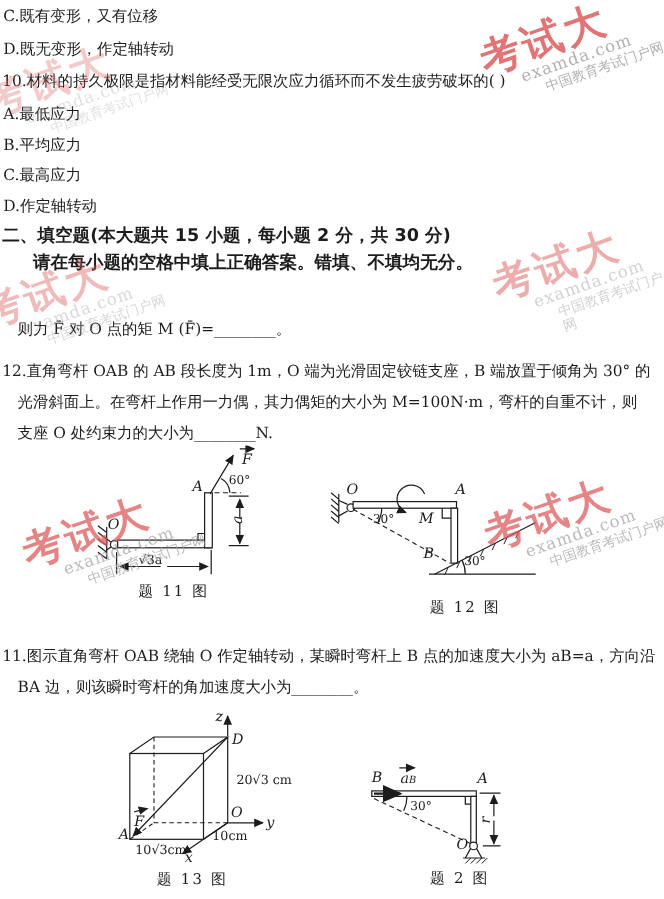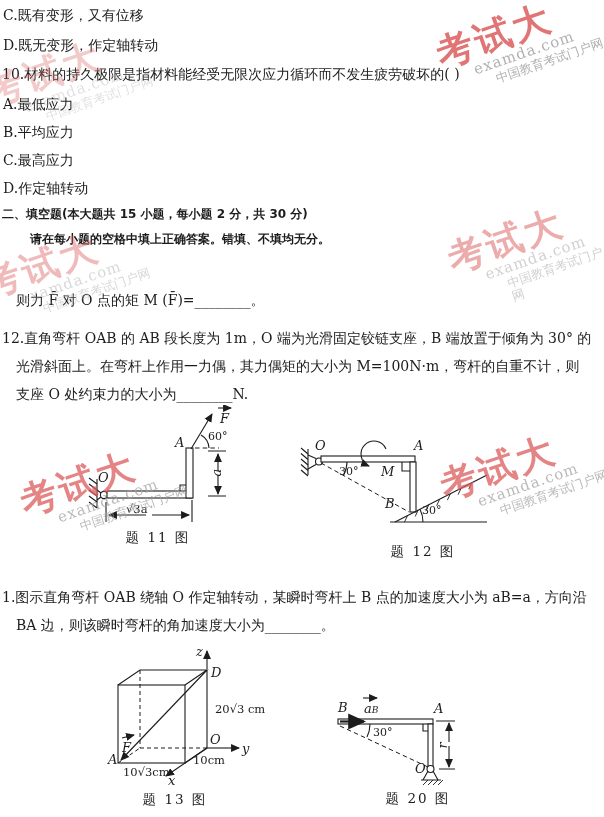--- a/index.html
+++ b/index.html
@@ -1,19 +1,19 @@
 <!DOCTYPE html>
 <html><head>
 <meta charset="utf-8">
 <style>
   html,body{margin:0;padding:0;background:#fff;}
   .page{position:relative;width:604px;height:817px;background:#ffffff;overflow:hidden;
         font-family:"DejaVu Serif","Liberation Serif",serif;color:#1c1c1c;}
   .tl{position:absolute;font-size:14px;line-height:16px;white-space:nowrap;}
-  .boldline{font-family:"DejaVu Sans","Liberation Sans",sans-serif;font-weight:bold;font-size:12px;}
+  .boldline{font-family:"DejaVu Sans","Liberation Sans",sans-serif;font-weight:bold;font-size:16px;}
   .fig{position:absolute;}
   .fig svg{position:absolute;left:0;top:0;}
   .fl{position:absolute;font-size:13px;font-style:italic;white-space:nowrap;line-height:13px;}
   .ang{position:absolute;font-size:11px;font-style:normal;white-space:nowrap;line-height:11px;}
   .dim{position:absolute;font-size:11.5px;font-style:normal;white-space:nowrap;line-height:12px;}
   .rot{transform:rotate(-90deg);transform-origin:center;}
   .cap{position:absolute;font-size:13.5px;font-style:normal;text-align:center;letter-spacing:2px;}
   .sub{font-size:9px;font-style:italic;}
   .wm{position:absolute;transform:rotate(-19deg);pointer-events:none;z-index:5;}
   .wm-brand{font-family:"DejaVu Sans","Liberation Sans",sans-serif;font-weight:bold;
@@ -35,21 +35,21 @@
   <span class="tl" style="left:3px;top:96px">A.最低应力</span>
   <span class="tl" style="left:3px;top:124px">B.平均应力</span>
   <span class="tl" style="left:3px;top:152px">C.最高应力</span>
   <span class="tl" style="left:3px;top:180px">D.作定轴转动</span>
   <span class="tl boldline" style="left:2px;top:206px">二、填空题(本大题共 15 小题，每小题 2 分，共 30 分)</span>
   <span class="tl boldline" style="left:30px;top:231px">请在每小题的空格中填上正确答案。错填、不填均无分。</span>
   <span class="tl" style="left:16px;top:292px">则力 F̄ 对 O 点的矩 M (F̄)=________。</span>
   <span class="tl" style="left:2px;top:330px">12.直角弯杆 OAB 的 AB 段长度为 1m，O 端为光滑固定铰链支座，B 端放置于倾角为 30° 的</span>
   <span class="tl" style="left:16px;top:358px">光滑斜面上。在弯杆上作用一力偶，其力偶矩的大小为 M=100N·m，弯杆的自重不计，则</span>
   <span class="tl" style="left:16px;top:386px">支座 O 处约束力的大小为________N.</span>
-  <span class="tl" style="left:2px;top:589px">1.图示直角弯杆 OAB 绕轴 O 作定轴转动，某瞬时弯杆上 B 点的加速度大小为 aB=a，方向沿</span>
+  <span class="tl" style="left:2px;top:589px">11.图示直角弯杆 OAB 绕轴 O 作定轴转动，某瞬时弯杆上 B 点的加速度大小为 aB=a，方向沿</span>
   <span class="tl" style="left:16px;top:617px">BA 边，则该瞬时弯杆的角加速度大小为________。</span>
 
   <div class="fig" style="left:20px;top:405px;width:265px;height:145px">
     <svg width="265" height="145">
       <defs>
         <marker id="ah1" viewBox="0 0 10 10" refX="8" refY="5" markerWidth="9" markerHeight="9" orient="auto">
           <path d="M0,1 L9,5 L0,9 z" fill="#1c1c1c"></path>
         </marker>
       </defs>
       <path class="ln" d="M77,74 L77,103"></path>
@@ -159,21 +159,21 @@
       <path class="ln" d="M116,63 L135,63 M119,111 L135,111"></path>
       <line class="ln" x1="129" y1="84" x2="129" y2="65" marker-end="url(#ah4)"></line>
       <line class="ln" x1="129" y1="88" x2="129" y2="109" marker-end="url(#ah4)"></line>
     </svg>
     <span class="fl" style="left:18px;top:43px">B</span>
     <span class="fl" style="left:114px;top:44px">A</span>
     <span class="fl" style="left:95px;top:104px">O</span>
     <span class="fl" style="left:44px;top:44px"><i>a</i><span class="sub">B</span></span>
     <span class="ang" style="left:53px;top:69px">30°</span>
     <span class="fl rot" style="left:119px;top:81px">r</span>
-    <span class="cap" style="left:62px;top:132px;width:72px">题 20 图</span>
+    <span class="cap" style="left:62px;top:132px;width:72px">题 2 图</span>
   </div>
 
   <div class="wm" style="left:438px;top:10px;opacity:0.85">
     <div class="wm-brand" style="color: rgb(220, 92, 92);">考试大</div>
     <div class="wm-domain" style="color: rgb(163, 163, 163);">examda.com</div>
     <div class="wm-tagline" style="color: rgb(163, 163, 163);">中国教育考试门户网</div>
   </div>
   <div class="wm" style="left:-12px;top:48px;opacity:0.32">
     <div class="wm-brand" style="color: rgb(220, 92, 92);">考试大</div>
     <div class="wm-domain" style="color: rgb(163, 163, 163);">examda.com</div>

